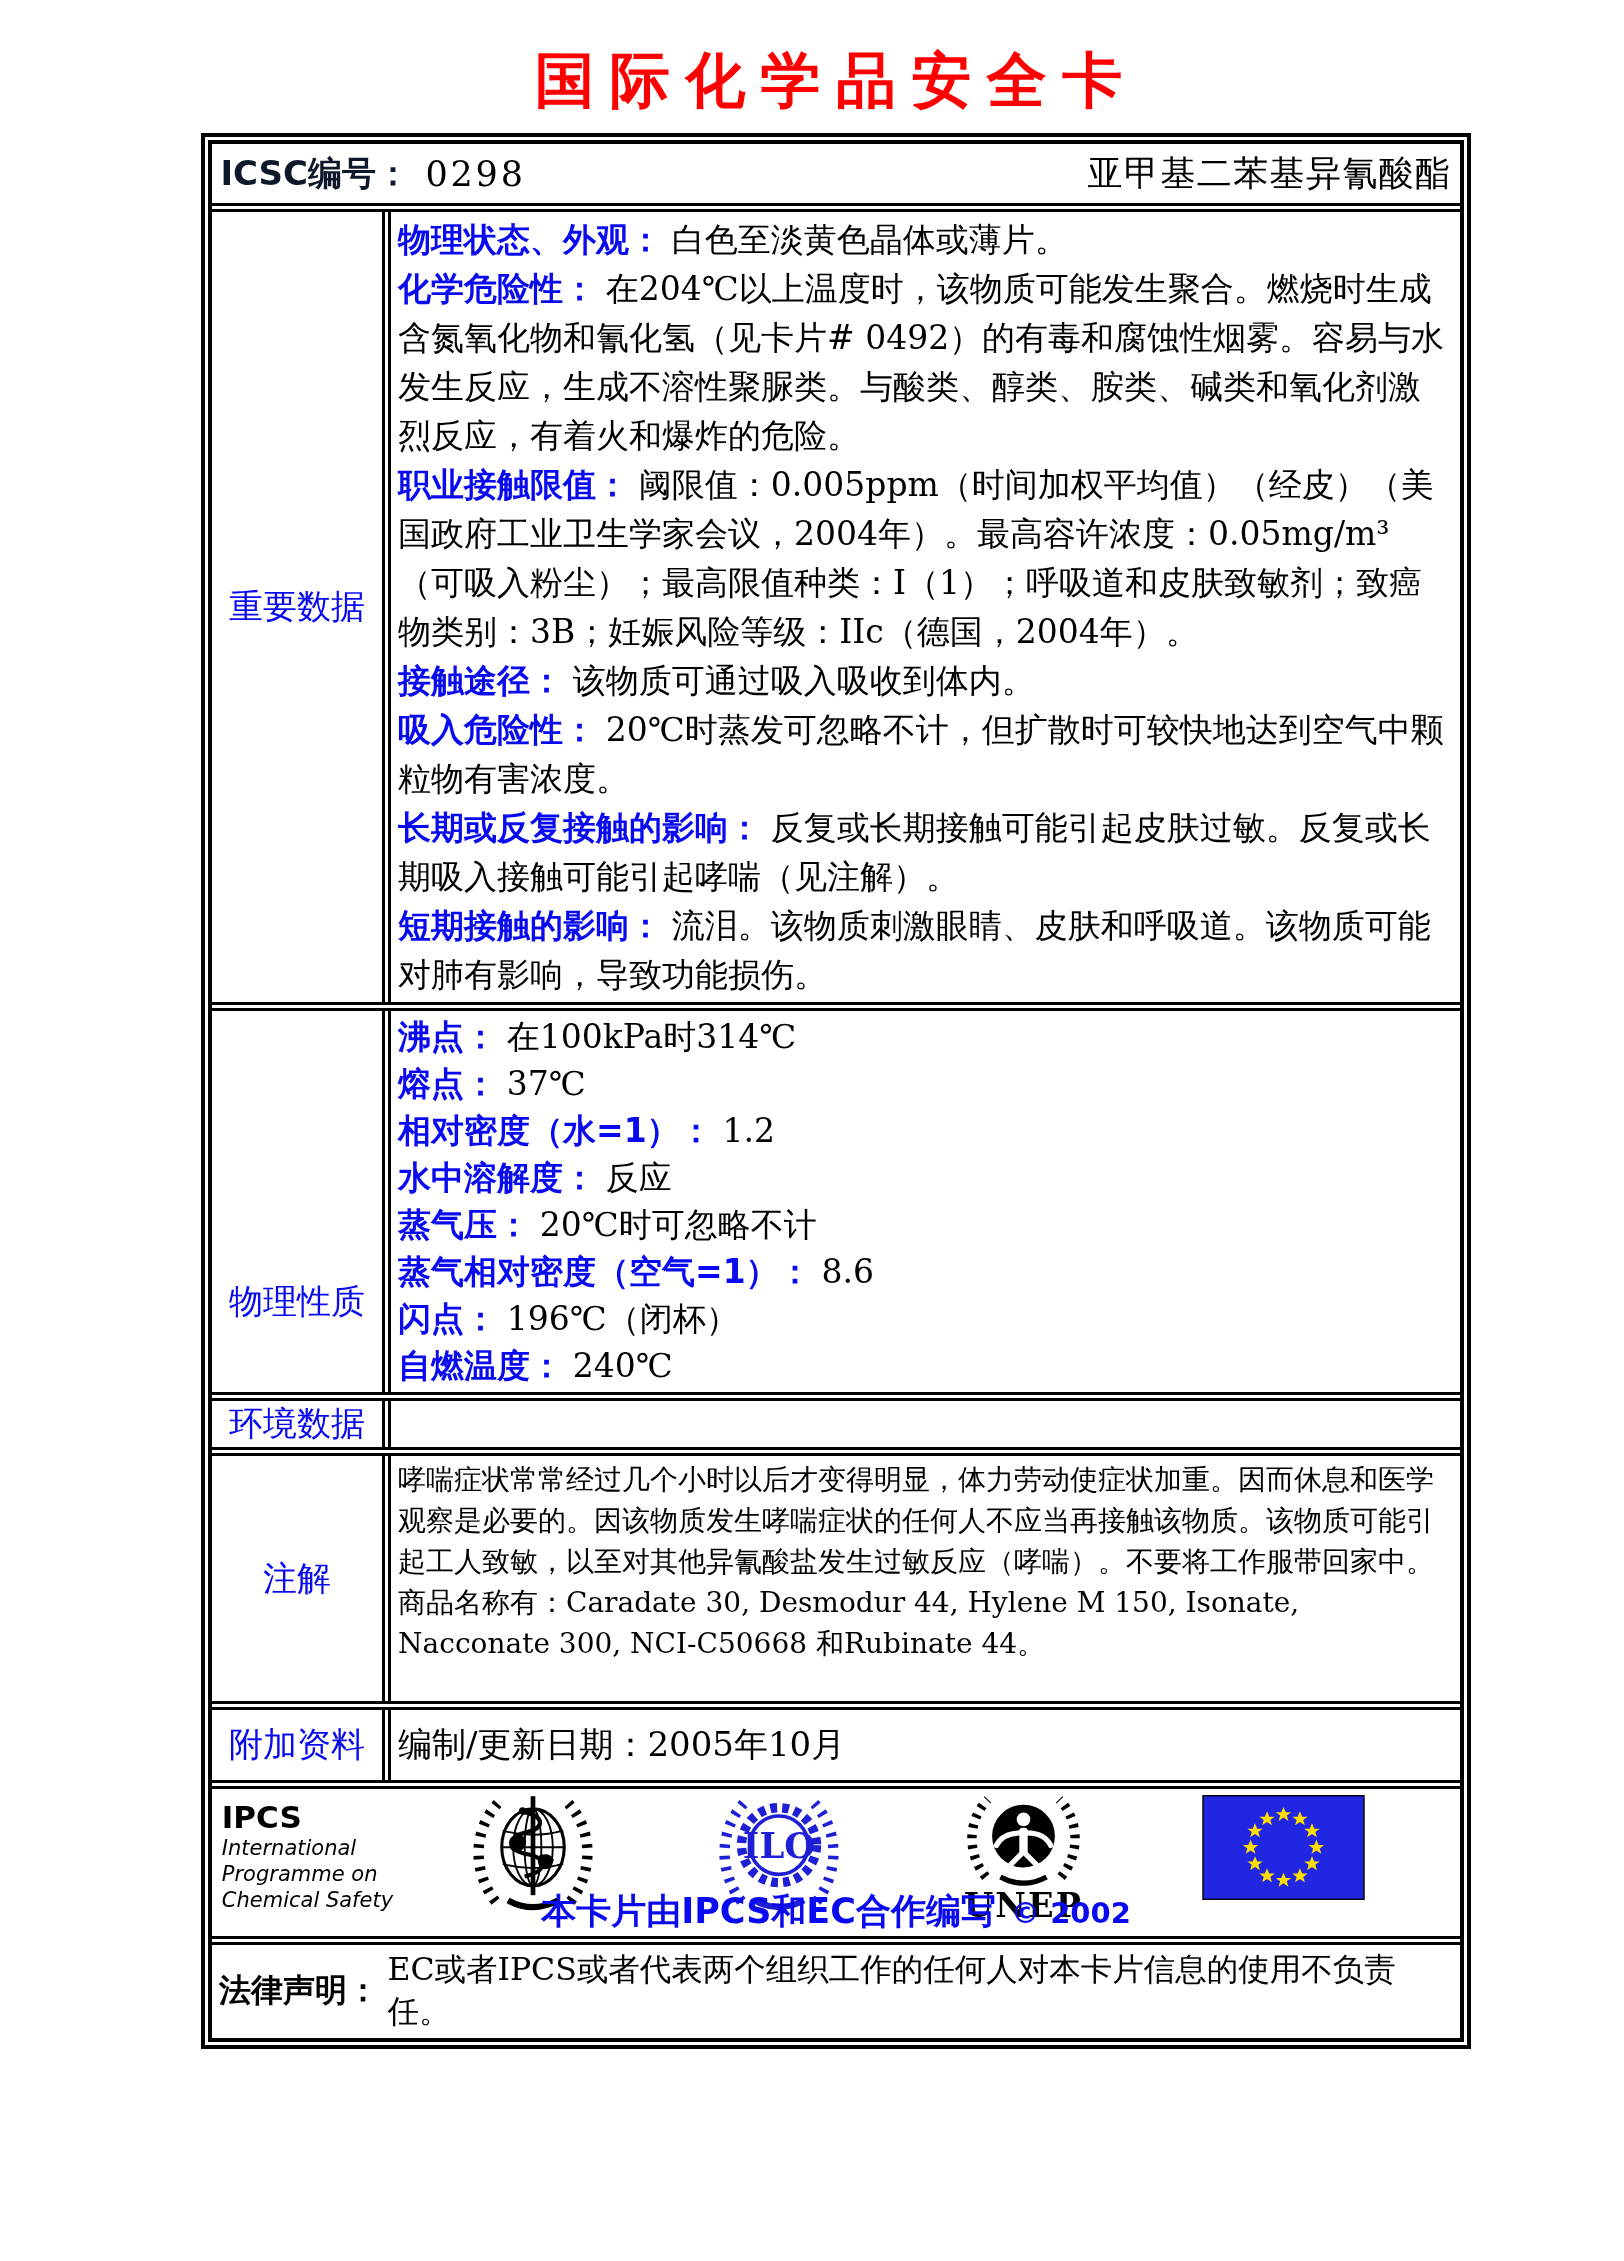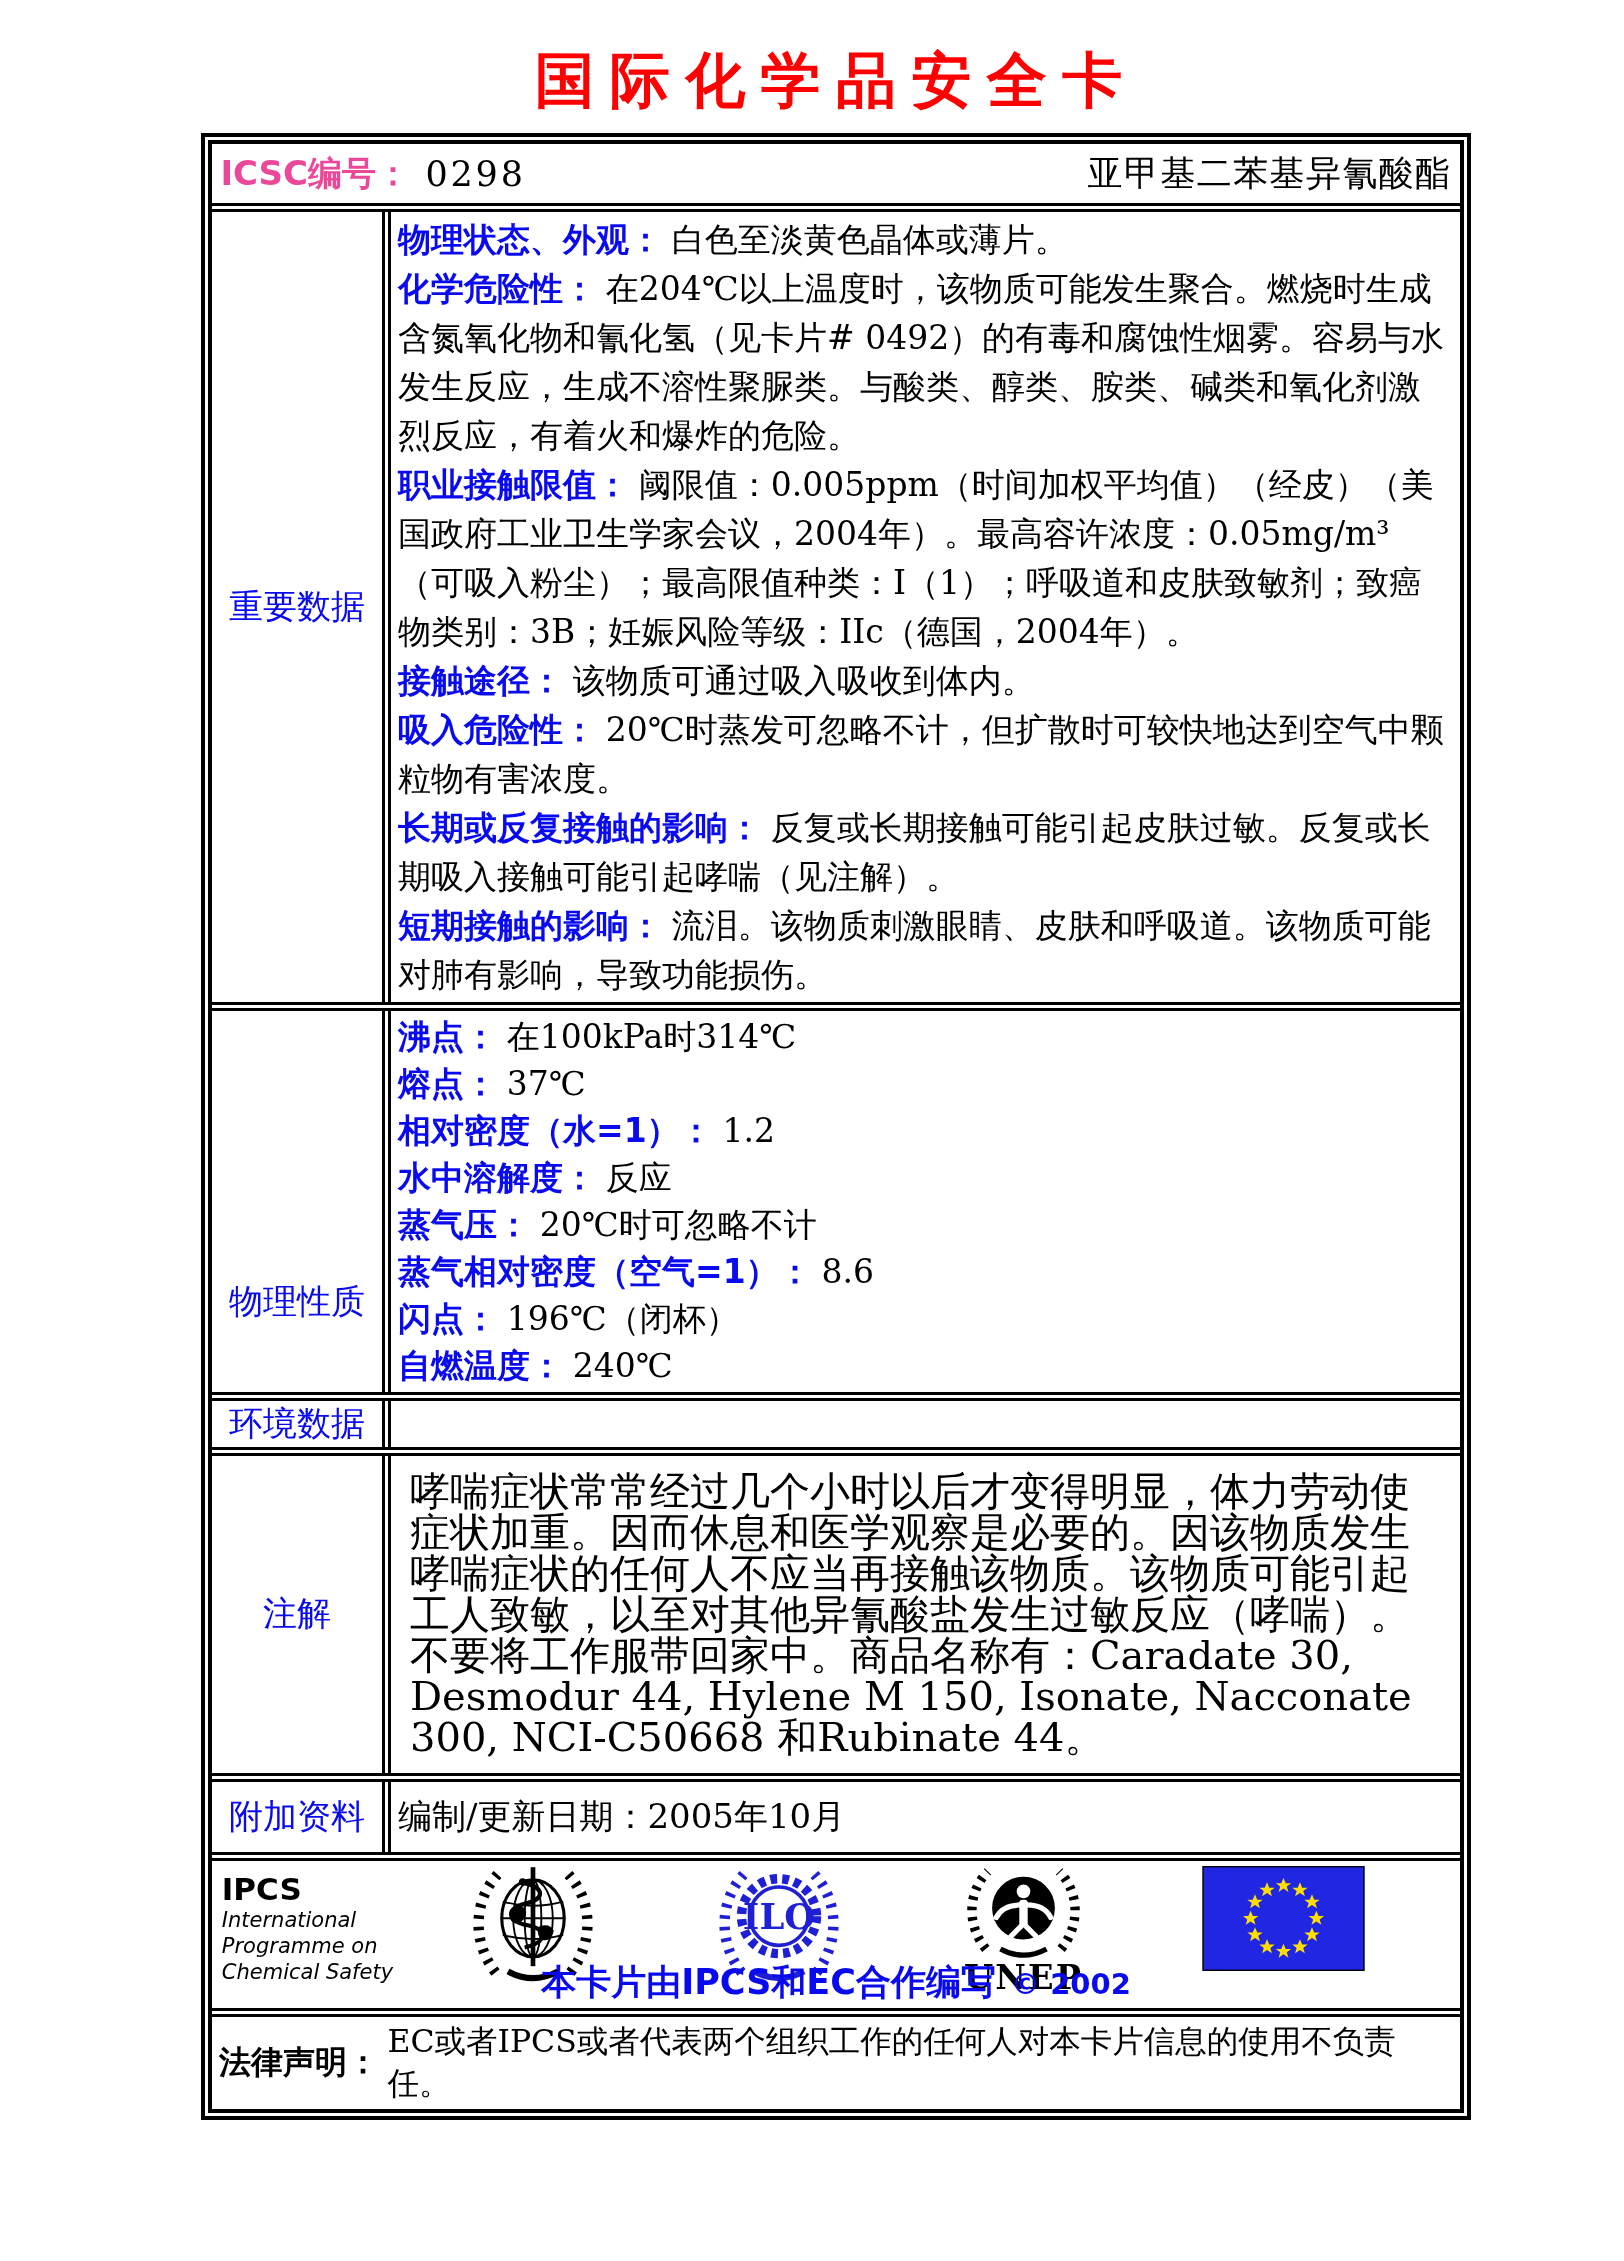--- a/index.html
+++ b/index.html
@@ -25,32 +25,32 @@
   .label-cell.low { align-items:flex-end; padding-bottom:67px; }
   .section-label {
     color:#0a0aef; font-weight:normal; font-size:34px;
     font-family:"DejaVu Sans", sans-serif; white-space:nowrap;
   }
   .content-cell { flex:1; padding:2.8px 7px; box-sizing:border-box; min-width:0; }
   
   .hdr { min-height:59px; display:flex; justify-content:space-between;
          align-items:center; padding:0 8.4px; }
   .hdr-left { display:flex; align-items:center; }
-  .blue-label { color:#ec4899; font-weight:bold; font-size:34px;
+  .blue-label { color:#0f172a; font-weight:bold; font-size:34px;
                 font-family:"DejaVu Sans", sans-serif; }
   .hdr-num { font-size:35px; margin-left:15.4px; letter-spacing:2.8px; }
   .hdr-name { font-size:35px; letter-spacing:1.4px; }
   
   .important { min-height:785px; }
   .important p { margin:0; font-size:33px; line-height:49px; }
   .physical { min-height:377px; }
   .physical p { margin:0; font-size:33px; line-height:47px; }
   .env { min-height:42px; }
   .notes { min-height:245px; display:flex; align-items:flex-start; }
-  .notes p { margin:12px; font-size:40px; line-height:41px; }
+  .notes p { margin:0; font-size:28px; line-height:41px; }
   .additional { min-height:70px; display:flex; align-items:center; }
   .additional p { margin:0; font-size:34px; }
   .lbl { color:#0a0aef; font-weight:bold; font-family:"DejaVu Sans", sans-serif;
          margin-right:9.8px; }
   .txt { color:#000; }
   
   .logos-cell { position:relative; height:147px; flex:1; }
   .ipcs-block { position:absolute; left:9.8px; top:11.2px; font-family:"DejaVu Sans", sans-serif; }
   .ipcs-acronym { font-size:31px; font-weight:bold; line-height:35px; }
   .ipcs-line { font-size:21px; line-height:26px;font-style:italic; }

